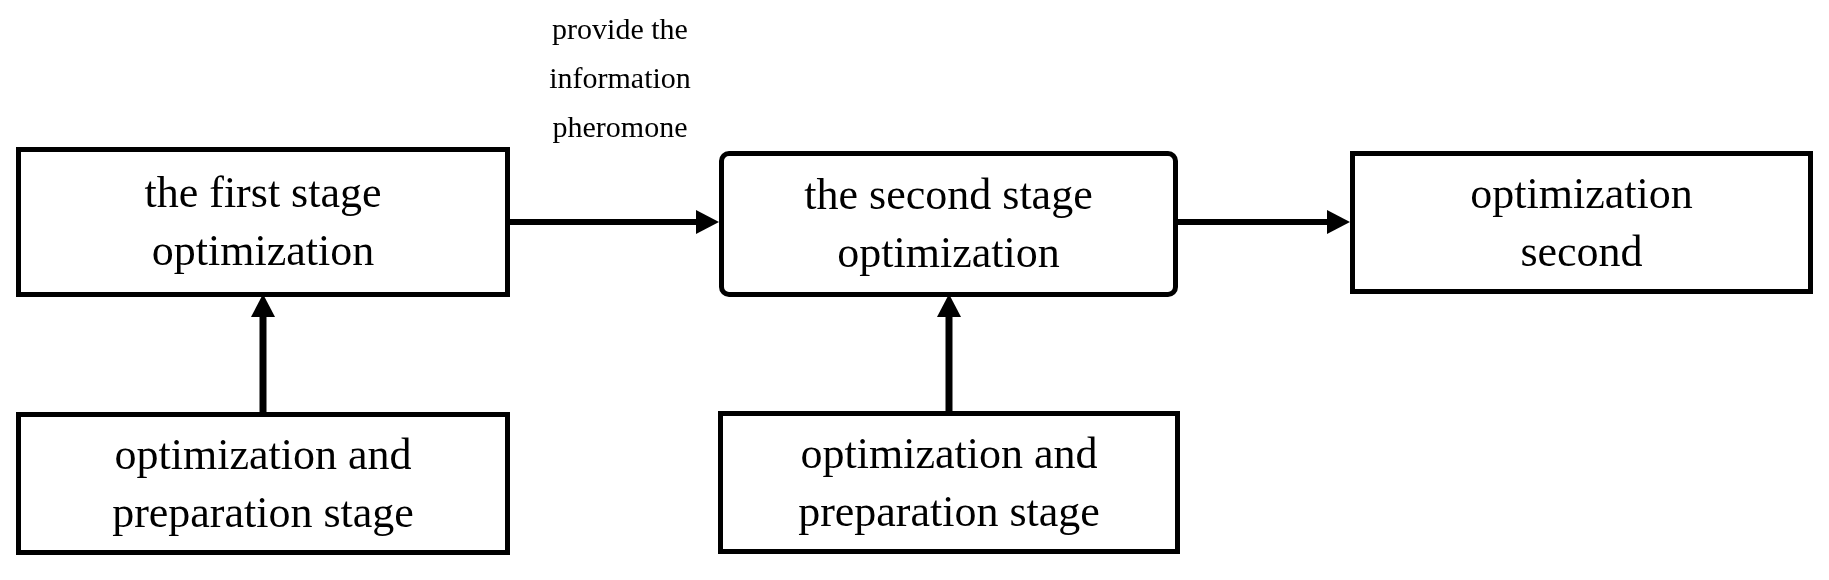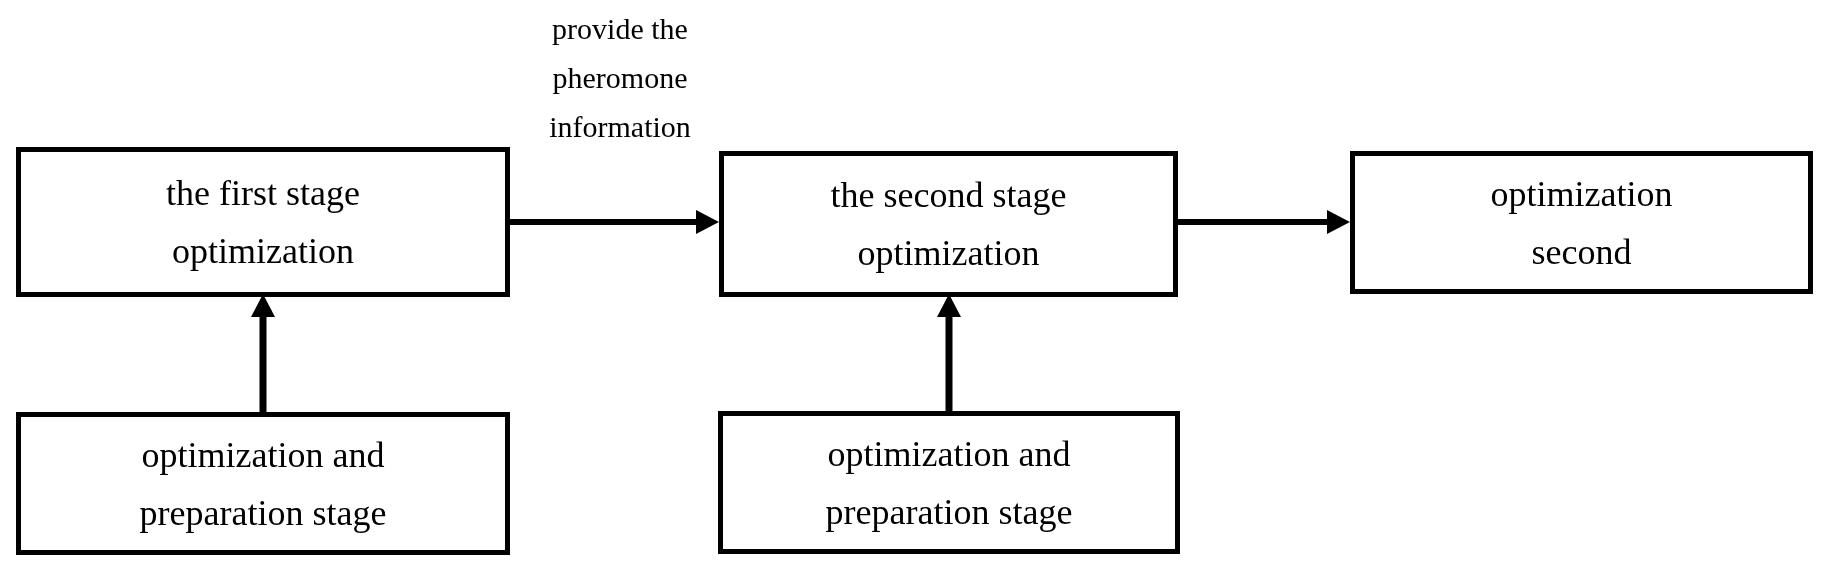--- a/index.html
+++ b/index.html
@@ -21,21 +21,21 @@
     box-sizing: border-box;
     border: 5px solid #000000;
     background: #ffffff;
     display: flex;
     flex-direction: column;
     align-items: center;
     justify-content: center;
     text-align: center;
   }
   .box-line {
-    font-size: 36px;
+    font-size: 44px;
     line-height: 58px;
     white-space: nowrap;
   }
   .edge-label {
     position: absolute;
     left: 495px;
     top: 4px;
     width: 250px;
     text-align: center;
   }
@@ -71,30 +71,30 @@
       <polygon points="263,294 251,317 275,317" fill="#000000"></polygon>
     </g>
     <g>
       <line x1="949" y1="411" x2="949" y2="314" stroke-width="7" stroke="#000000"></line>
       <polygon points="949,294 937,317 961,317" fill="#000000"></polygon>
     </g>
   </svg>
 
   <div class="edge-label">
     <div class="edge-label-line">provide the</div>
+    <div class="edge-label-line">information</div>
     <div class="edge-label-line">pheromone</div>
-    <div class="edge-label-line">information</div>
   </div>
 
   <div class="flow-box" style="left:16px; top:147px; width:494px; height:150px;">
     <div class="box-line">the first stage</div>
     <div class="box-line">optimization</div>
   </div>
 
-  <div class="flow-box" style="left:719px; top:151px; width:459px; height:146px;">
+  <div class="flow-box" style="left:719px; top:151px; width:459px; height:146px;border-radius:10px;">
     <div class="box-line">the second stage</div>
     <div class="box-line">optimization</div>
   </div>
 
   <div class="flow-box" style="left:1350px; top:151px; width:463px; height:143px;">
     <div class="box-line">optimization</div>
     <div class="box-line">second</div>
   </div>
 
   <div class="flow-box" style="left:16px; top:412px; width:494px; height:143px;">

